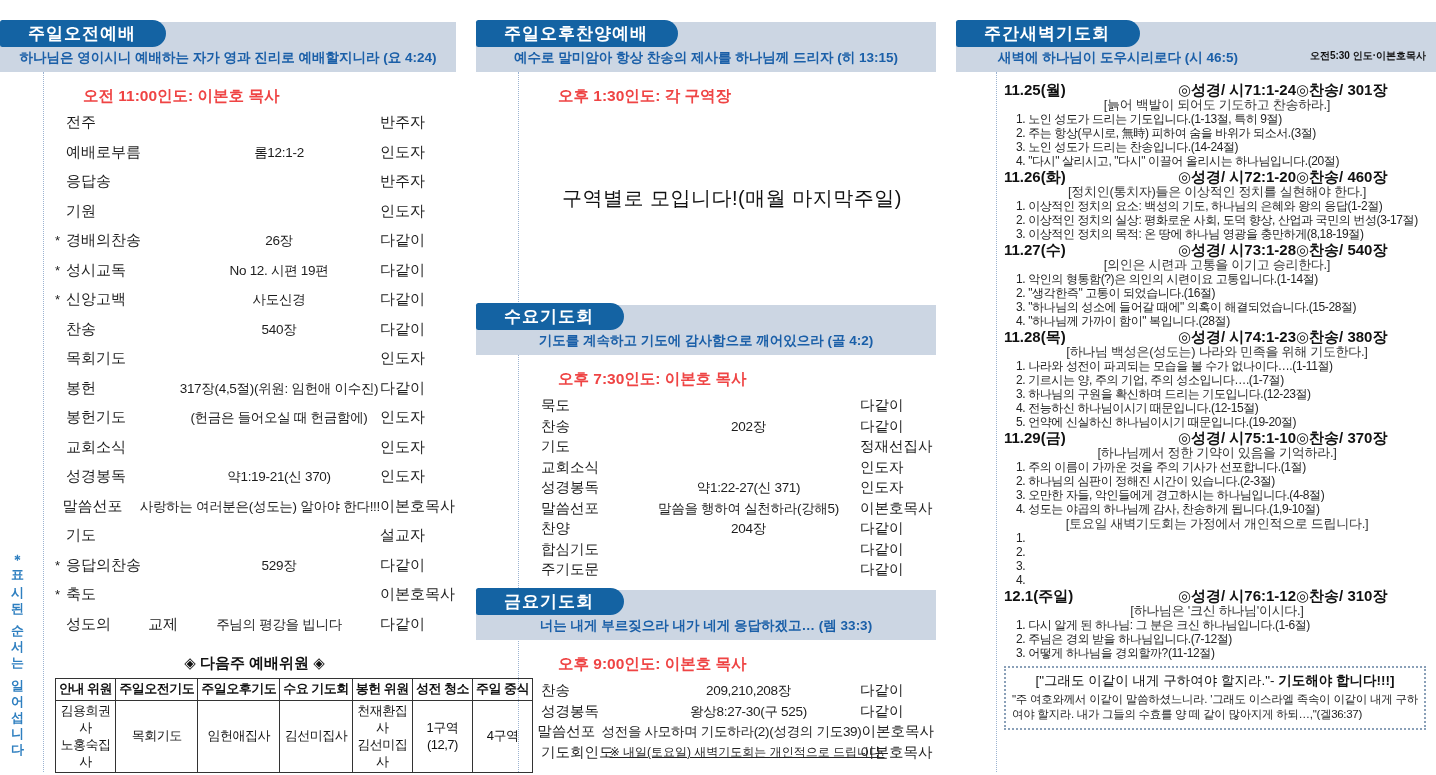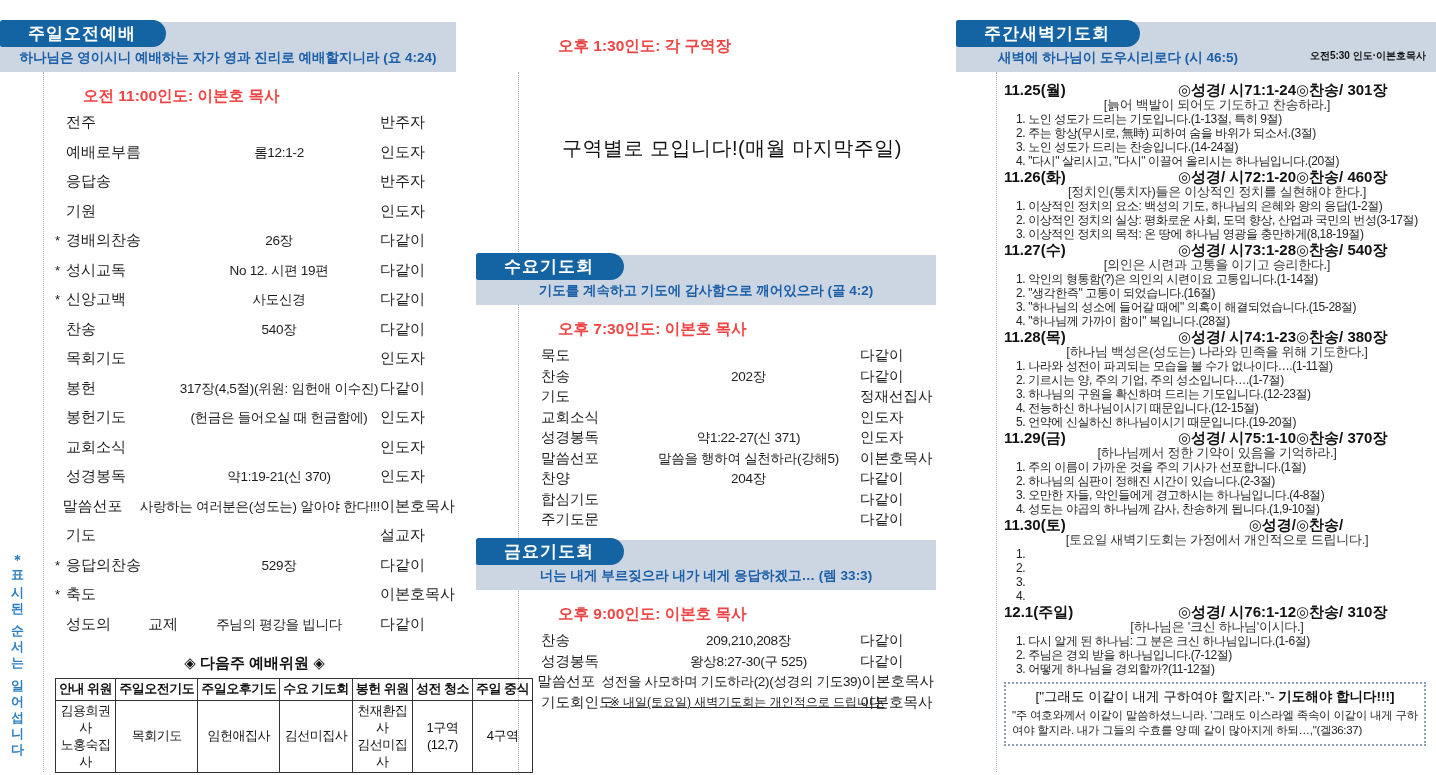--- a/index.html
+++ b/index.html
@@ -266,20 +266,24 @@
             <td>4구역</td>
           </tr>
       </tbody>
     </table>
   </div>
 </div>
 
 <div class="col" id="col-mid">
   <div class="vline"></div>
 
+  <div class="band">
+    <div class="pill">주일오후찬양예배</div>
+    <div class="verse">예수로 말미암아 항상 찬송의 제사를 하나님께 드리자 (히 13:15)</div>
+  </div>
   <div class="content" id="sec-afternoon-content">
     <div class="time-row">
       <span>오후 1:30</span>
       <span>인도: 각 구역장</span>
     </div>
     <div class="gather">구역별로 모입니다!(매월 마지막주일)</div>
   </div>
 
   <div class="band">
     <div class="pill">수요기도회</div>
@@ -471,25 +475,20 @@
             <span class="hymn">◎찬송/ 370장</span>
           </div>
           <div class="day-theme">[하나님께서 정한 기약이 있음을 기억하라.]</div>
           <div class="day-points">1. 주의 이름이 가까운 것을 주의 기사가 선포합니다.(1절)
 2. 하나님의 심판이 정해진 시간이 있습니다.(2-3절)
 3. 오만한 자들, 악인들에게 경고하시는 하나님입니다.(4-8절)
 4. 성도는 야곱의 하나님께 감사, 찬송하게 됩니다.(1,9-10절)</div>
         </div>
 
         <div class="day">
-          <div class="day-head">
-            <span class="date">11.30(토)</span>
-            <span class="scrip">◎성경/</span>
-            <span class="hymn">◎찬송/</span>
-          </div>
           <div class="day-theme">[토요일 새벽기도회는 가정에서 개인적으로 드립니다.]</div>
           <div class="day-points">1.
 2.
 3.
 4.</div>
         </div>
 
         <div class="day">
           <div class="day-head">
             <span class="date">12.1(주일)</span>

